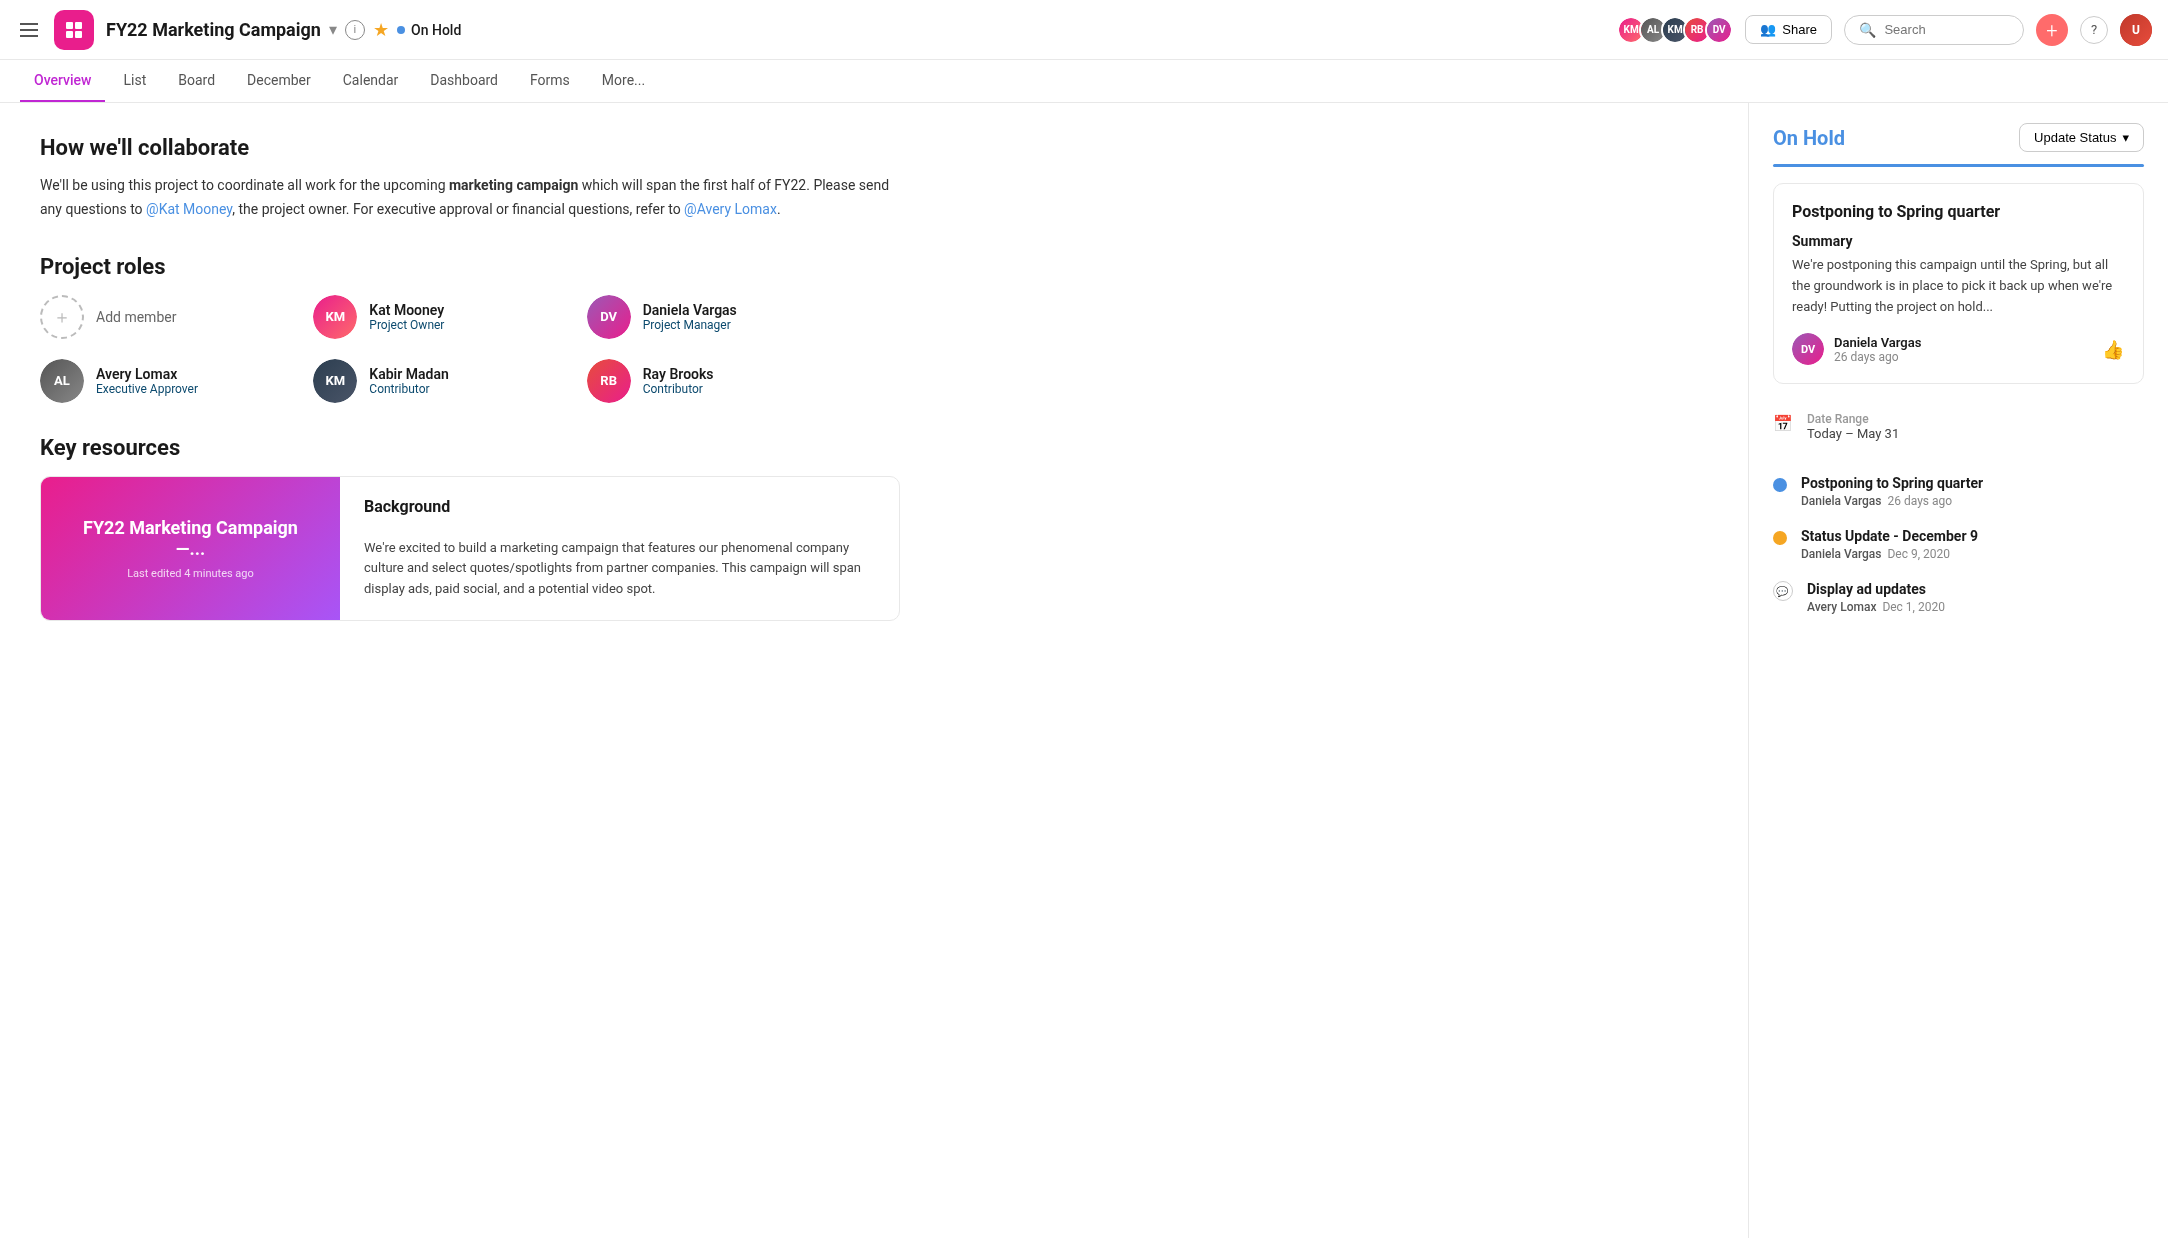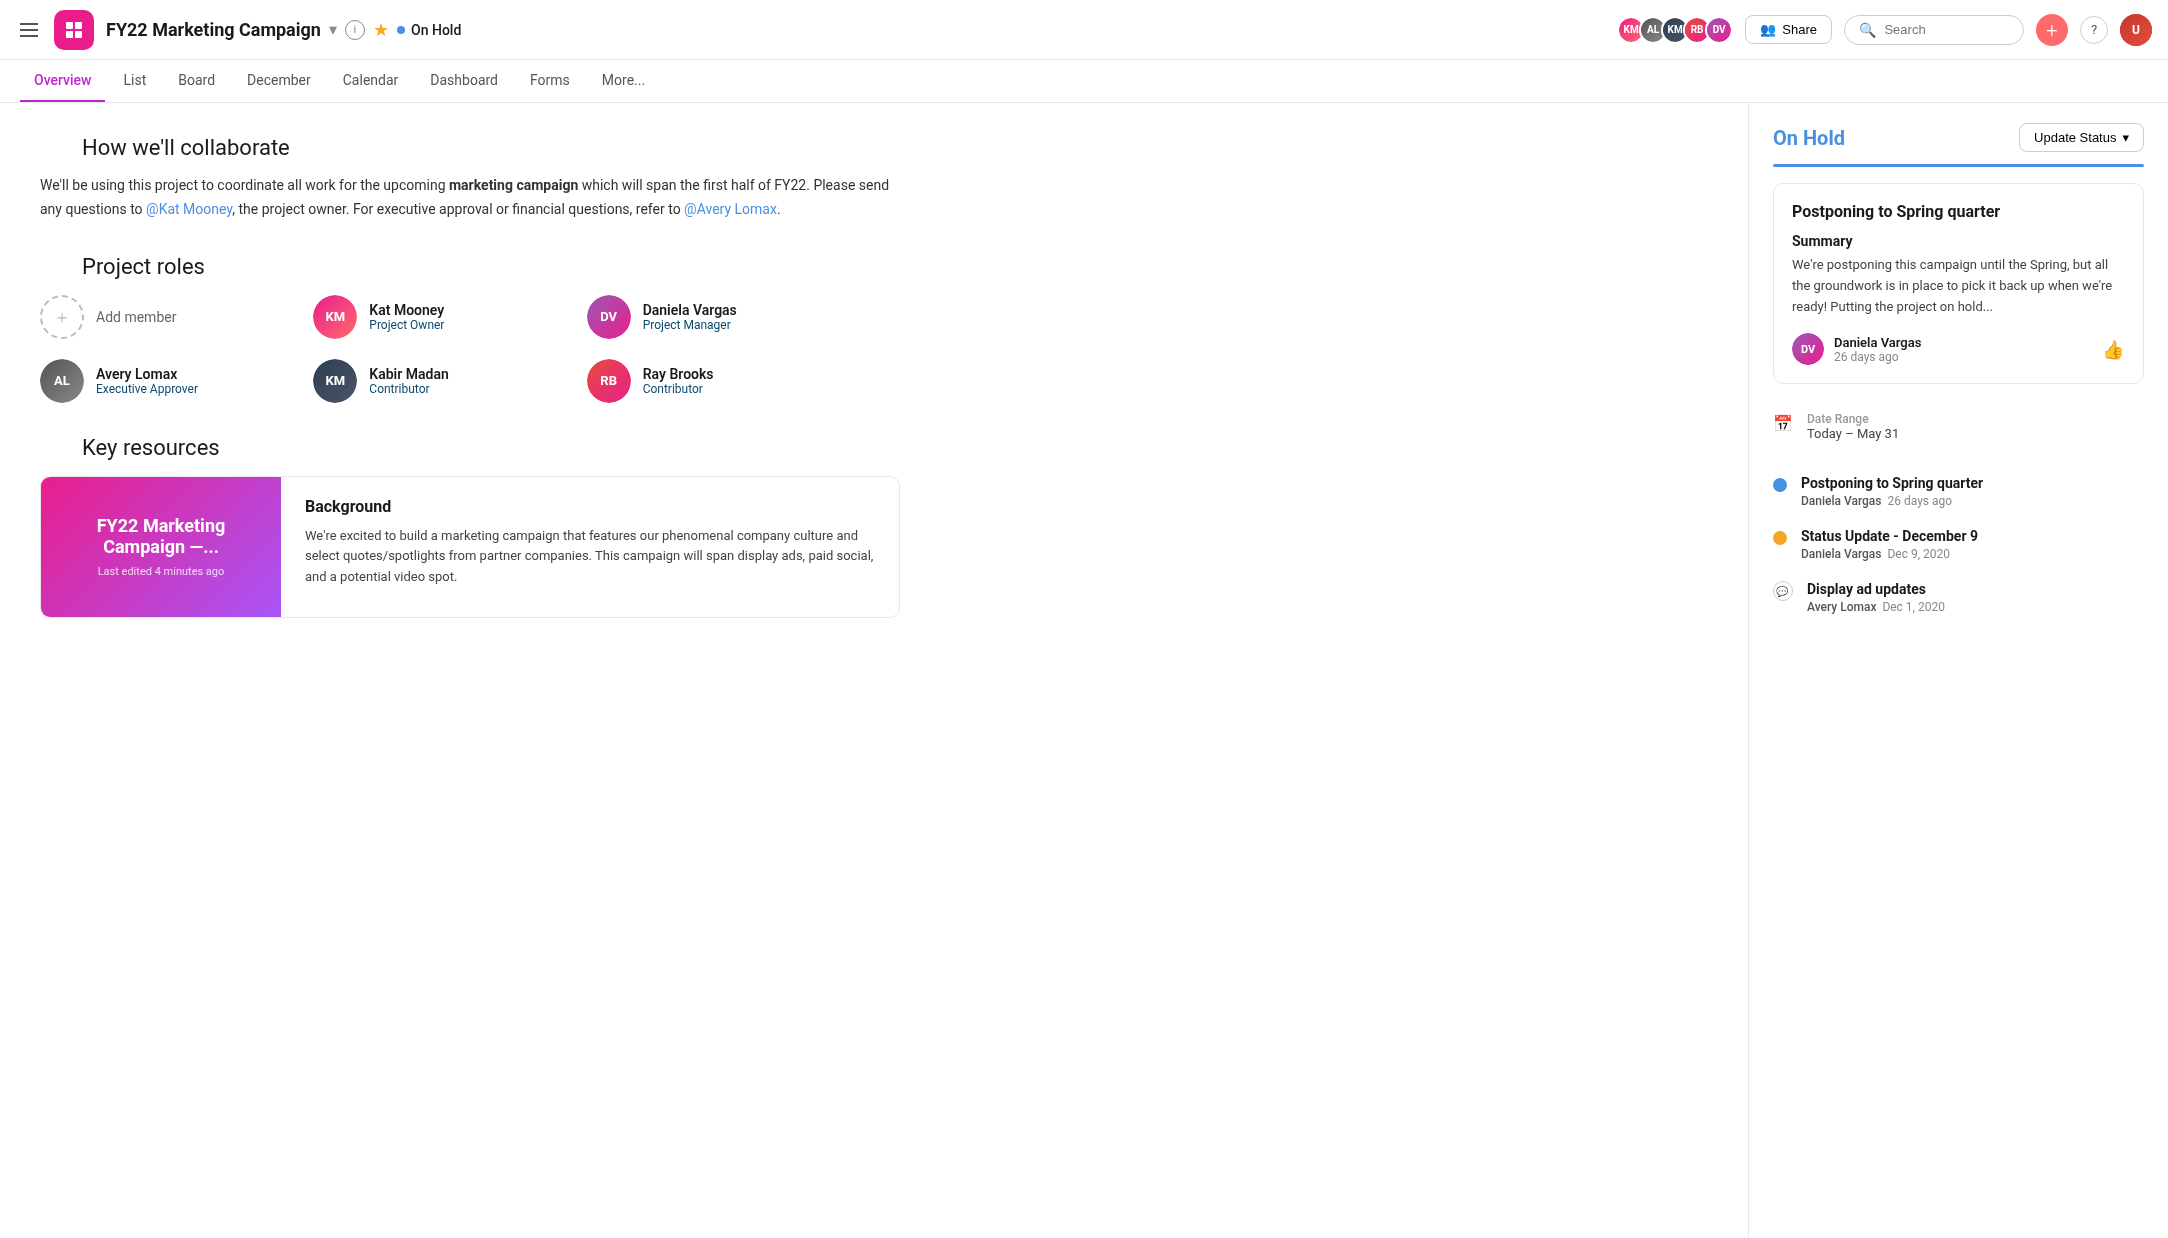--- a/index.html
+++ b/index.html
@@ -32,42 +32,42 @@
     
     .nav-tabs { display: flex; align-items: center; padding: 0 20px; border-bottom: 1px solid #e8e8e8; gap: 4px; }
     .nav-tab { padding: 12px 14px; font-size: 14px; cursor: pointer; color: #555; border-bottom: 2px solid transparent; white-space: nowrap; }
     .nav-tab.active { color: #c026d3; border-bottom: 2px solid #c026d3; font-weight: 500; }
 
     
     .main-layout { display: flex; height: calc(100vh - 102px); overflow: hidden; }
 
     
     .left-content { flex: 1; padding: 32px 40px; overflow-y: auto; }
-    .section-title { font-size: 22px; font-weight: 400; margin-bottom: 14px; margin-left: 42px; }
+    .section-title { font-size: 22px; font-weight: 700; margin-bottom: 14px; }
     .description-text { font-size: 14px; line-height: 1.7; color: #333; max-width: 860px; }
     .link-blue { color: #4a90e2; cursor: pointer; }
     .section-divider { margin: 32px 0; }
 
     
     .roles-grid { display: grid; grid-template-columns: repeat(3, 1fr); gap: 20px; max-width: 800px; margin-top: 16px; }
     .role-card { display: flex; align-items: center; gap: 12px; }
     .role-avatar { width: 44px; height: 44px; border-radius: 50%; overflow: hidden; flex-shrink: 0; }
     .role-avatar.placeholder { border: 2px dashed #bbb; background: white; display: flex; align-items: center; justify-content: center; }
     .role-name { font-size: 14px; font-weight: 600; }
     .role-title { font-size: 12px; color: #0c4a6e; }
     .add-member-label { font-size: 14px; color: #666; }
     .add-icon { color: #bbb; font-size: 18px; }
 
     
     .resources-card { display: flex; border: 1px solid #e8e8e8; border-radius: 10px; overflow: hidden; max-width: 860px; margin-top: 16px; }
-    .resource-thumb { width: 240px; min-height: 140px; background: linear-gradient(135deg, #e91e8c, #a855f7); display: flex; flex-direction: column; align-items: center; justify-content: center; padding: 36px; flex-shrink: 0; }
+    .resource-thumb { width: 299px; min-height: 140px; background: linear-gradient(135deg, #e91e8c, #a855f7); display: flex; flex-direction: column; align-items: center; justify-content: center; padding: 36px; flex-shrink: 0; }
     .resource-thumb-title { color: white; font-size: 18px; font-weight: 700; text-align: center; }
     .resource-thumb-sub { color: rgba(255,255,255,0.8); font-size: 11px; margin-top: 8px; }
     .resource-content { padding: 20px 24px; }
-    .resource-bg-title { font-size: 16px; font-weight: 700; margin-bottom: 10px; }
+    .resource-bg-title { font-size: 16px; font-weight: 700; margin-bottom: 22px; }
     .resource-bg-text { font-size: 13px; line-height: 1.6; color: #444; }
 
     
     .right-panel { width: 420px; border-left: 1px solid #e8e8e8; overflow-y: auto; background: #fff; flex-shrink: 0; }
     .panel-header { padding: 20px 24px 0; display: flex; align-items: center; justify-content: space-between; }
     .panel-status { font-size: 20px; font-weight: 700; color: #4a90e2; }
     .update-status-btn { display: flex; align-items: center; gap: 6px; border: 1px solid #ccc; border-radius: 8px; padding: 6px 14px; cursor: pointer; font-size: 13px; font-weight: 500; background: white; }
     .panel-blue-bar { height: 3px; background: #4a90e2; margin: 12px 24px 0; border-radius: 2px; }
 
     

